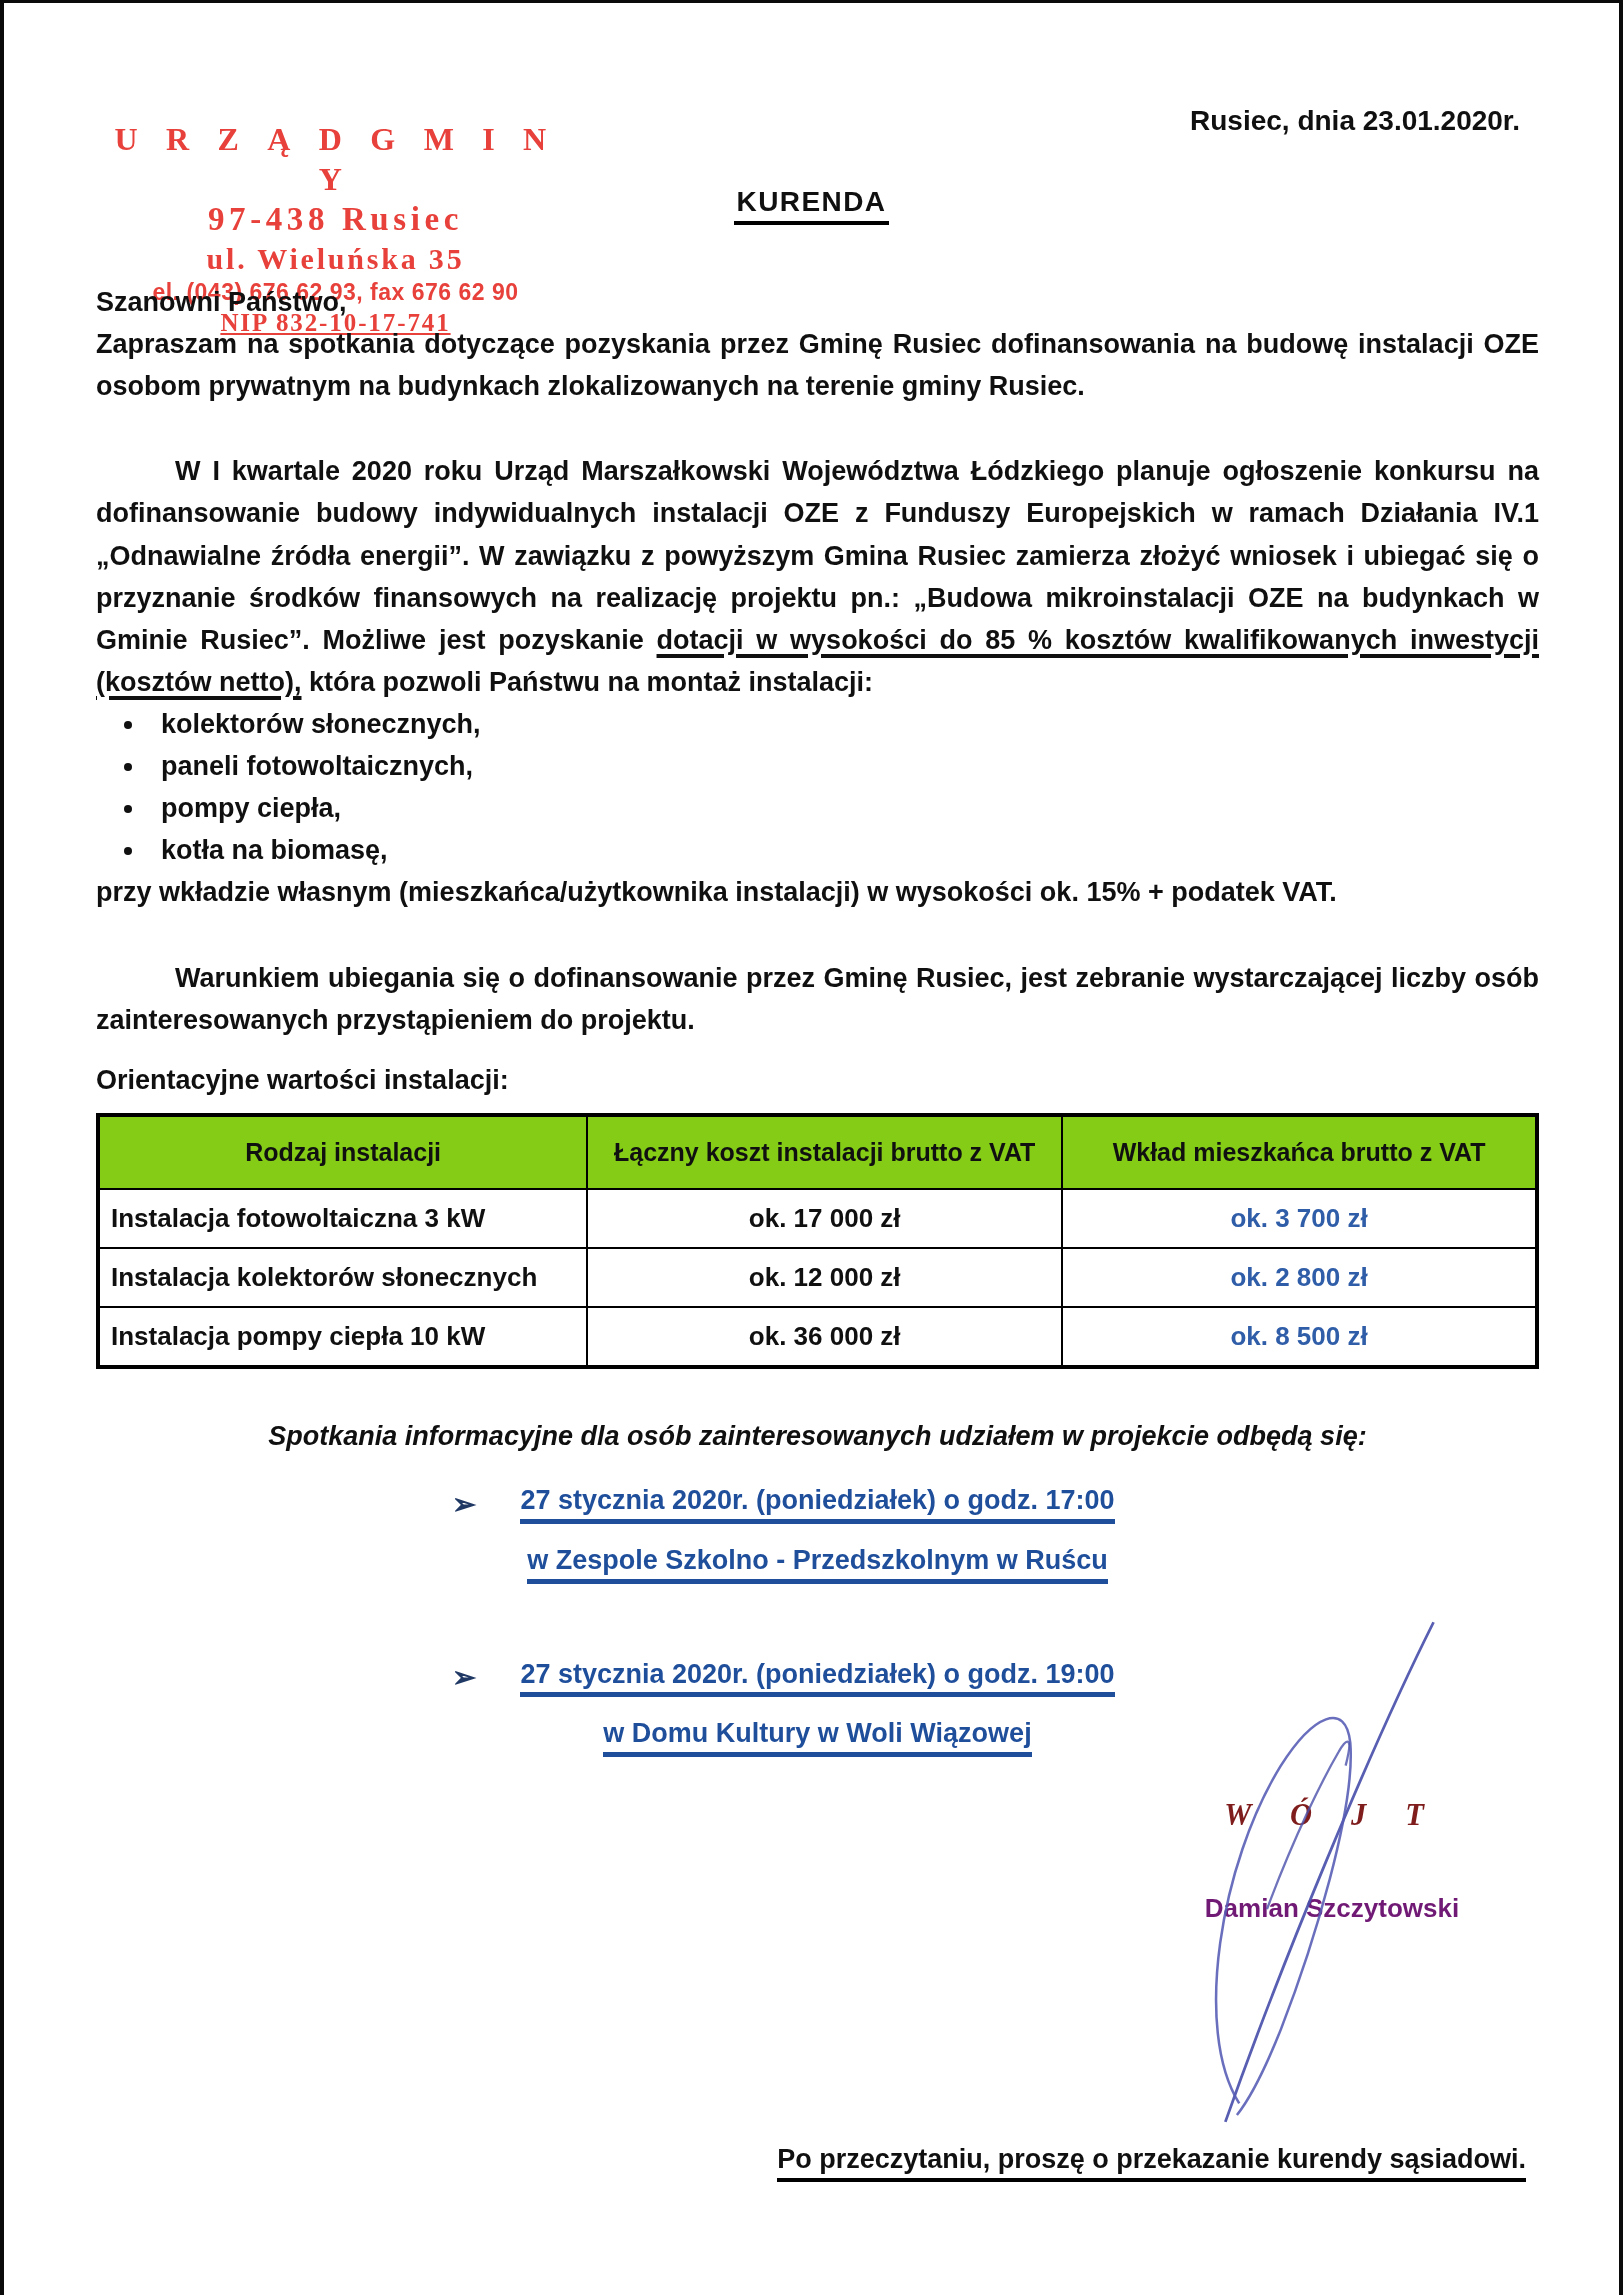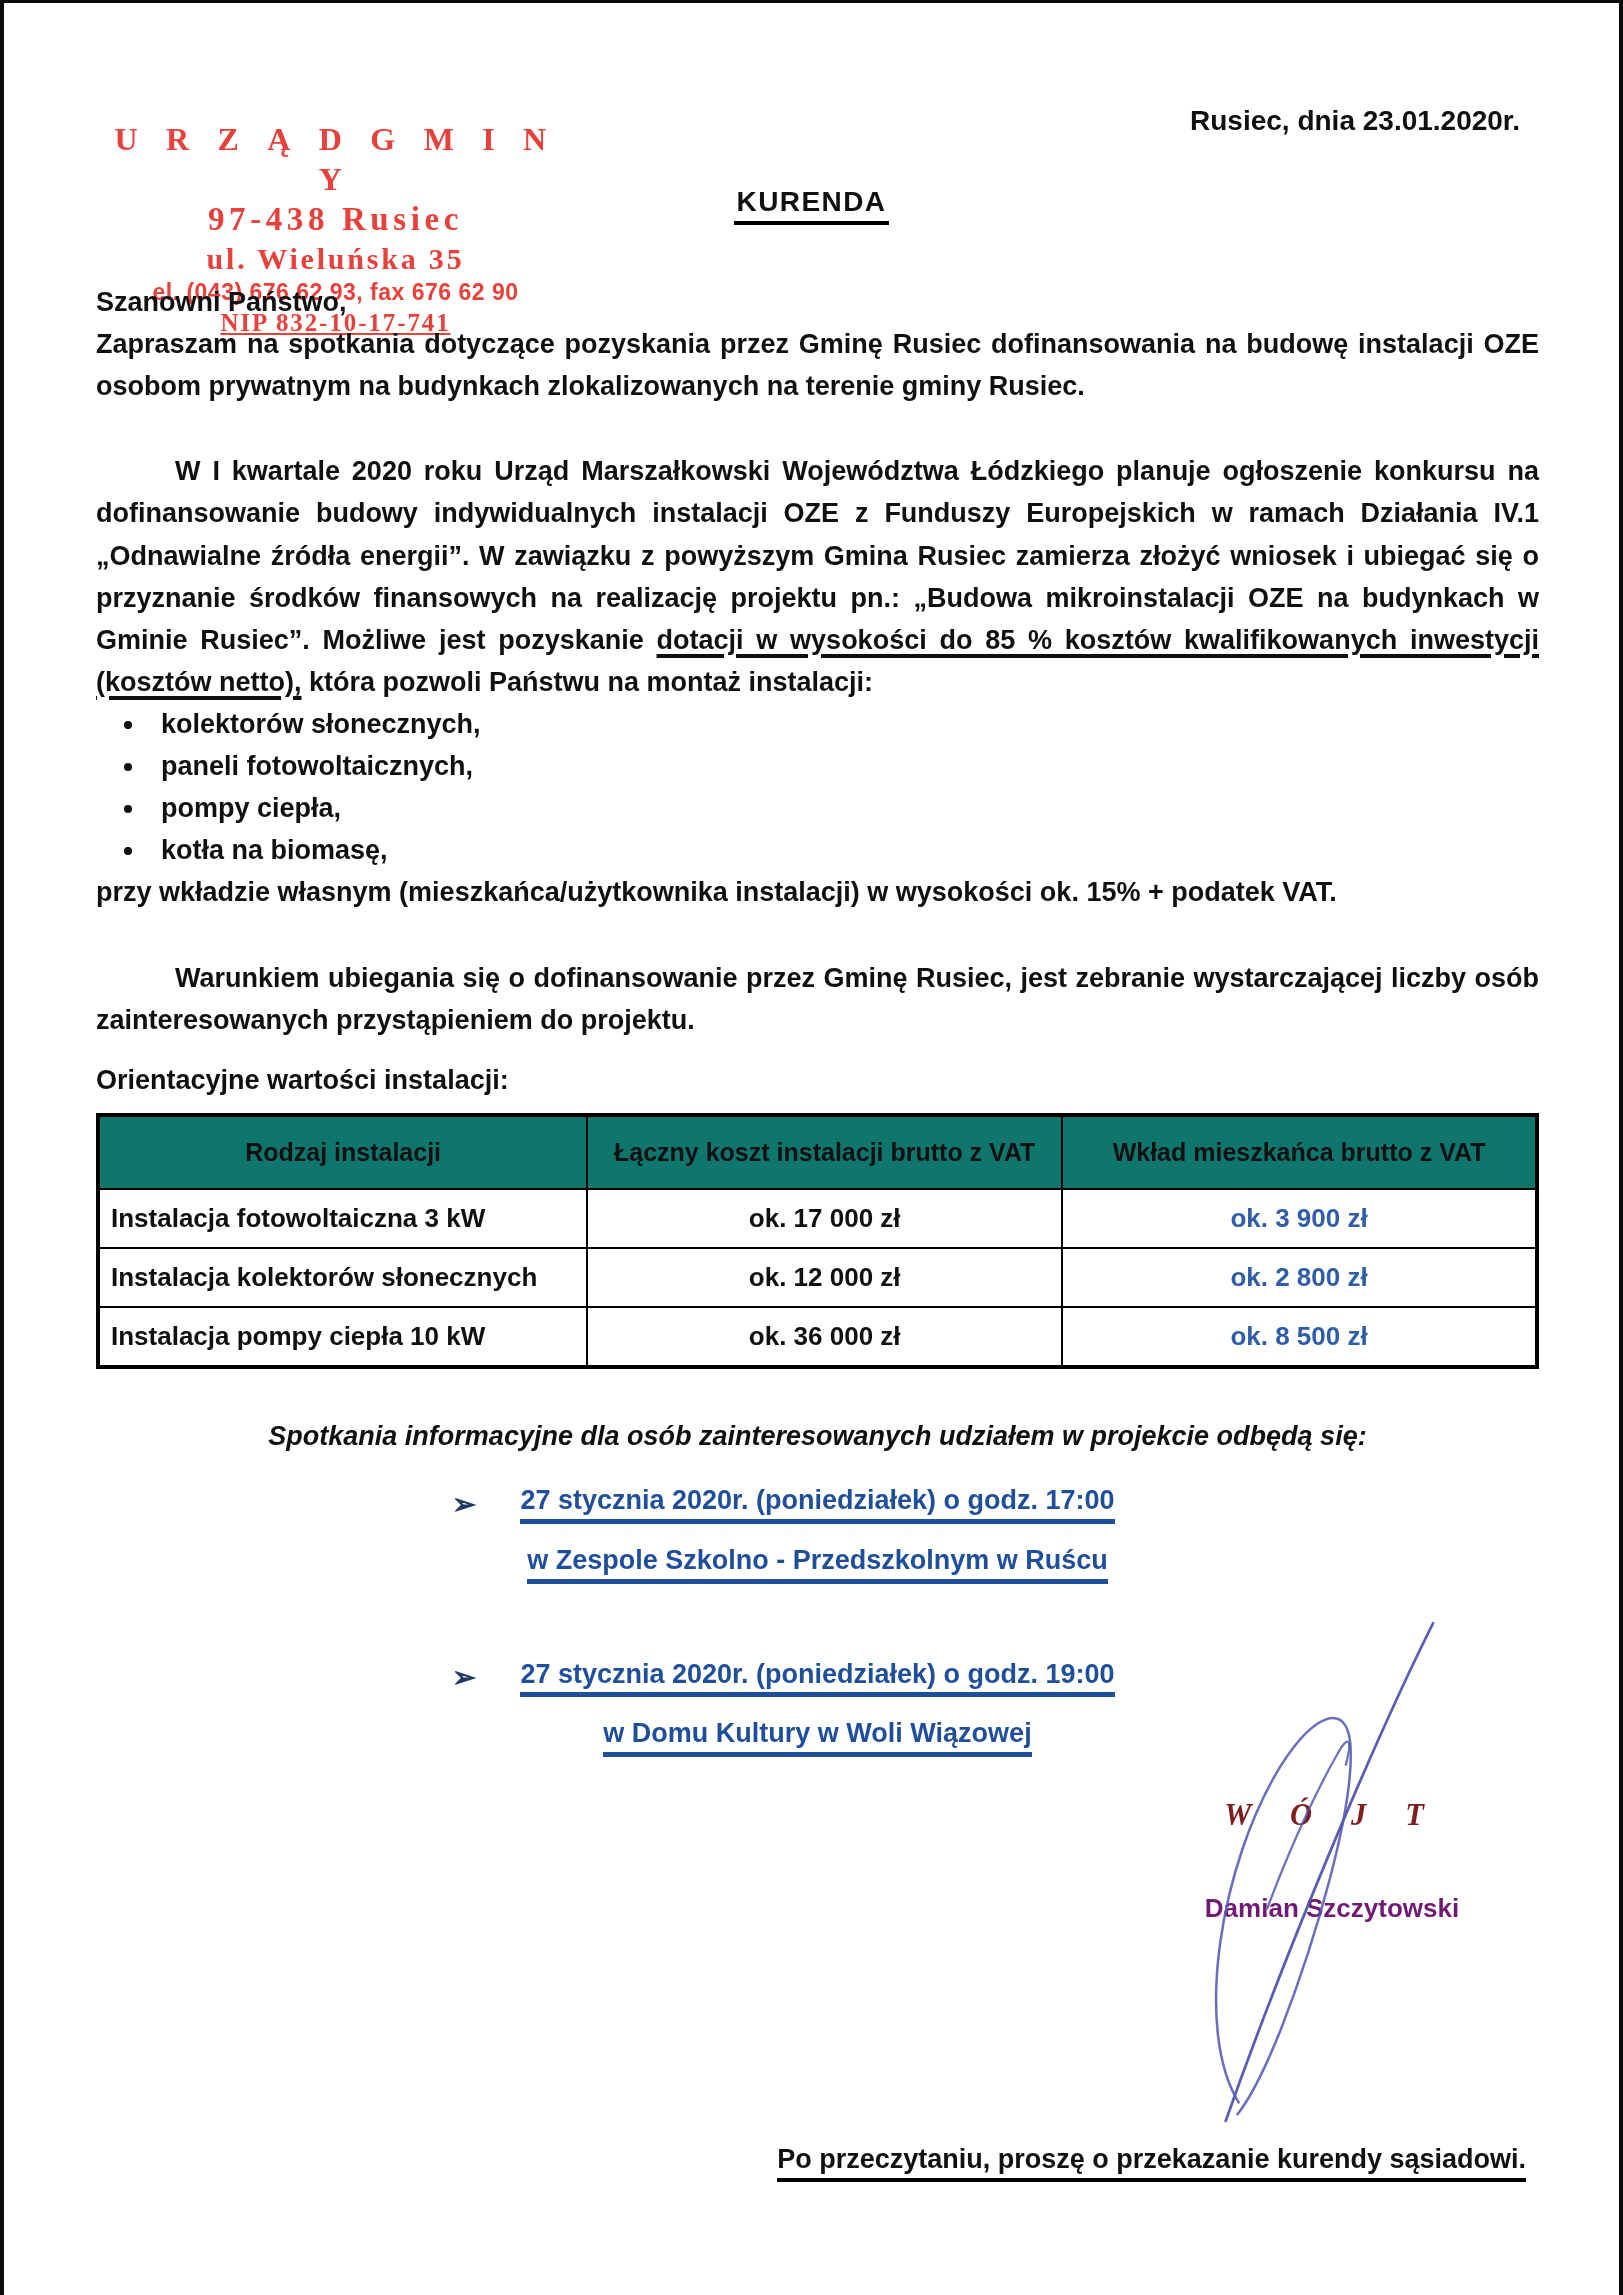--- a/index.html
+++ b/index.html
@@ -63,21 +63,21 @@
   table.costs{
     width:100%;
     border-collapse:collapse;
     font-size:26px;
   }
   table.costs th,table.costs td{
     border:2.8px solid #000;
     padding:8.3px 11px;
   }
   table.costs th{
-    background:#0f766e;
+    background:#84cc16;
     text-align:center;
     font-size:25px;
     padding:15.7px 4.6px;
   }
   table.costs{border:4.6px solid #000;}
   td.cell-type{text-align:left;}
   td.cell-cost{text-align:center;}
   td.cell-share{text-align:center;color:#2f5da8;}
   
   .meet-heading{margin-top:46px;text-align:center;font-style:italic;}
@@ -170,21 +170,21 @@
         <tr>
           <th style="width:34%">Rodzaj instalacji</th>
           <th style="width:33%">Łączny koszt instalacji brutto z VAT</th>
           <th style="width:33%">Wkład mieszkańca brutto z VAT</th>
         </tr>
       </thead>
       <tbody>
         <tr>
           <td class="cell-type">Instalacja fotowoltaiczna 3 kW</td>
           <td class="cell-cost">ok. 17 000 zł</td>
-          <td class="cell-share">ok. 3 900 zł</td>
+          <td class="cell-share">ok. 3 700 zł</td>
         </tr>
         <tr>
           <td class="cell-type">Instalacja kolektorów słonecznych</td>
           <td class="cell-cost">ok. 12 000 zł</td>
           <td class="cell-share">ok. 2 800 zł</td>
         </tr>
         <tr>
           <td class="cell-type">Instalacja pompy ciepła 10 kW</td>
           <td class="cell-cost">ok. 36 000 zł</td>
           <td class="cell-share">ok. 8 500 zł</td>

